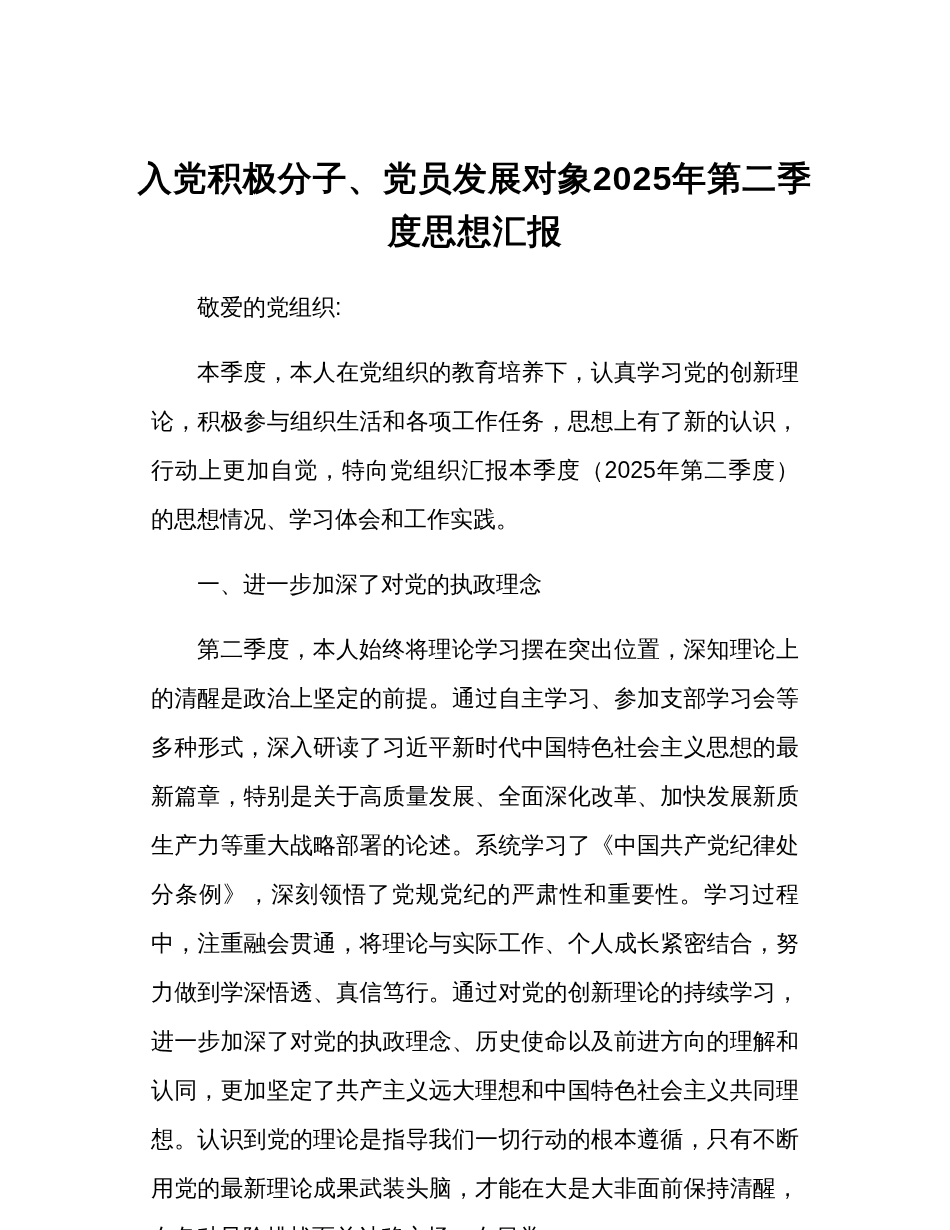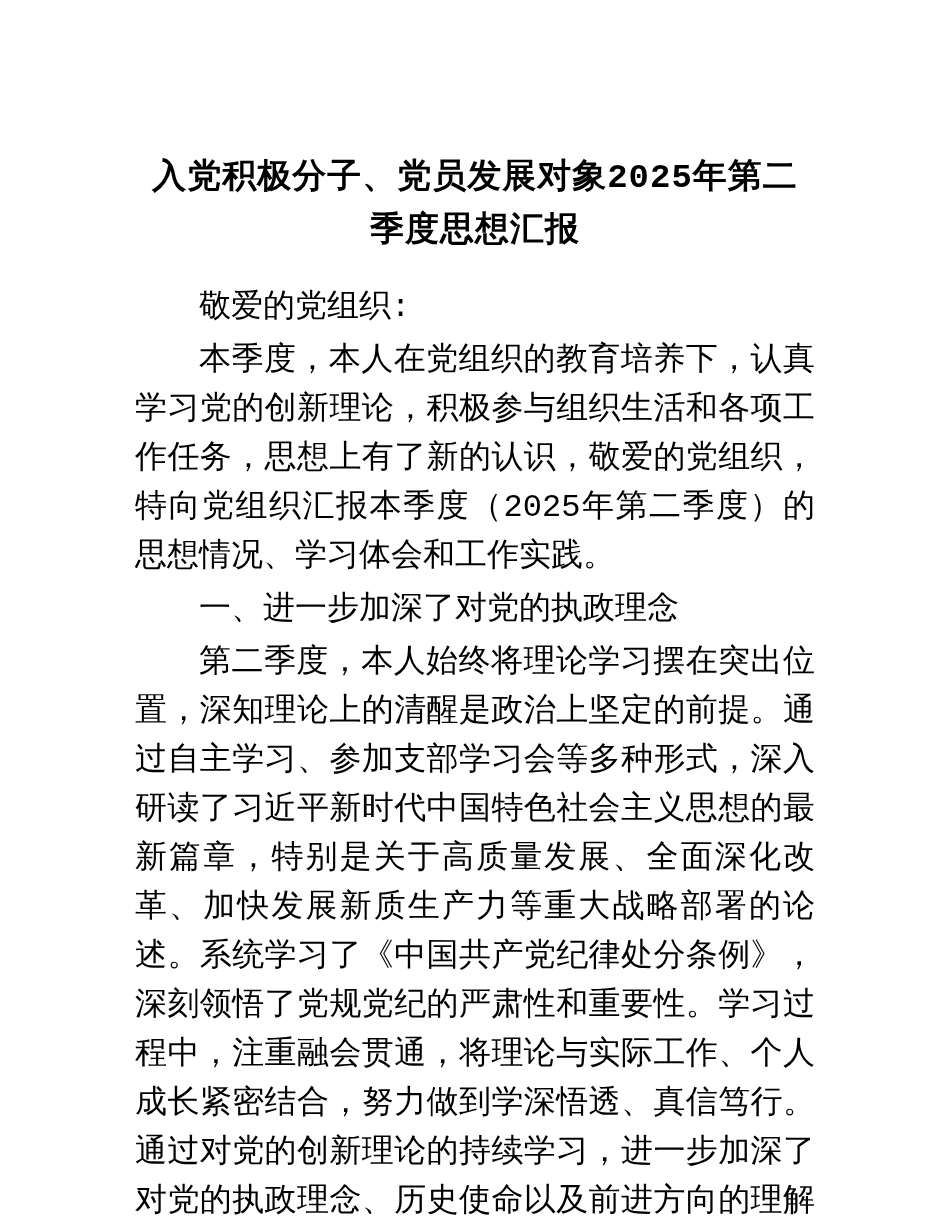--- a/index.html
+++ b/index.html
@@ -7,51 +7,51 @@
     padding: 0;
     background: #ffffff;
   }
   .page {
     position: relative;
     width: 950px;
     height: 1230px;
     background: #ffffff;
     box-sizing: border-box;
     padding: 152px 135px 40px 135px;
-    font-family: Liberation Mono, monospace;
+    font-family: Liberation Sans, sans-serif;
     color: #000000;
     overflow: hidden;
   }
   .doc-title {
     font-size: 34px;
     font-weight: bold;
     text-align: center;
     line-height: 1.55;
     margin: 0 0 26px 0;
     letter-spacing: 1px;
   }
   .para {
-    font-size: 32px;
+    font-size: 23px;
     line-height: 49px;
     text-align: justify;
     text-justify: inter-ideograph;
     text-indent: 2em;
-    margin: 0;
+    margin: 16px;
     word-break: break-all;
   }
   .para + .para {
     margin-top: 4px;
   }
 </style>
 </head>
 <body>
 
 <div class="page">
   <h1 class="doc-title">入党积极分子、党员发展对象2025年第二季度思想汇报</h1>
 
   <p class="para">敬爱的党组织:</p>
 
-  <p class="para">本季度，本人在党组织的教育培养下，认真学习党的创新理论，积极参与组织生活和各项工作任务，思想上有了新的认识，敬爱的党组织，特向党组织汇报本季度（2025年第二季度）的思想情况、学习体会和工作实践。</p>
+  <p class="para">本季度，本人在党组织的教育培养下，认真学习党的创新理论，积极参与组织生活和各项工作任务，思想上有了新的认识，行动上更加自觉，特向党组织汇报本季度（2025年第二季度）的思想情况、学习体会和工作实践。</p>
 
   <p class="para">一、进一步加深了对党的执政理念</p>
 
   <p class="para">第二季度，本人始终将理论学习摆在突出位置，深知理论上的清醒是政治上坚定的前提。通过自主学习、参加支部学习会等多种形式，深入研读了习近平新时代中国特色社会主义思想的最新篇章，特别是关于高质量发展、全面深化改革、加快发展新质生产力等重大战略部署的论述。系统学习了《中国共产党纪律处分条例》，深刻领悟了党规党纪的严肃性和重要性。学习过程中，注重融会贯通，将理论与实际工作、个人成长紧密结合，努力做到学深悟透、真信笃行。通过对党的创新理论的持续学习，进一步加深了对党的执政理念、历史使命以及前进方向的理解和认同，更加坚定了共产主义远大理想和中国特色社会主义共同理想。认识到党的理论是指导我们一切行动的根本遵循，只有不断用党的最新理论成果武装头脑，才能在大是大非面前保持清醒，在各种风险挑战面前站稳立场，在日常</p>
 </div>
 
 </body></html>

